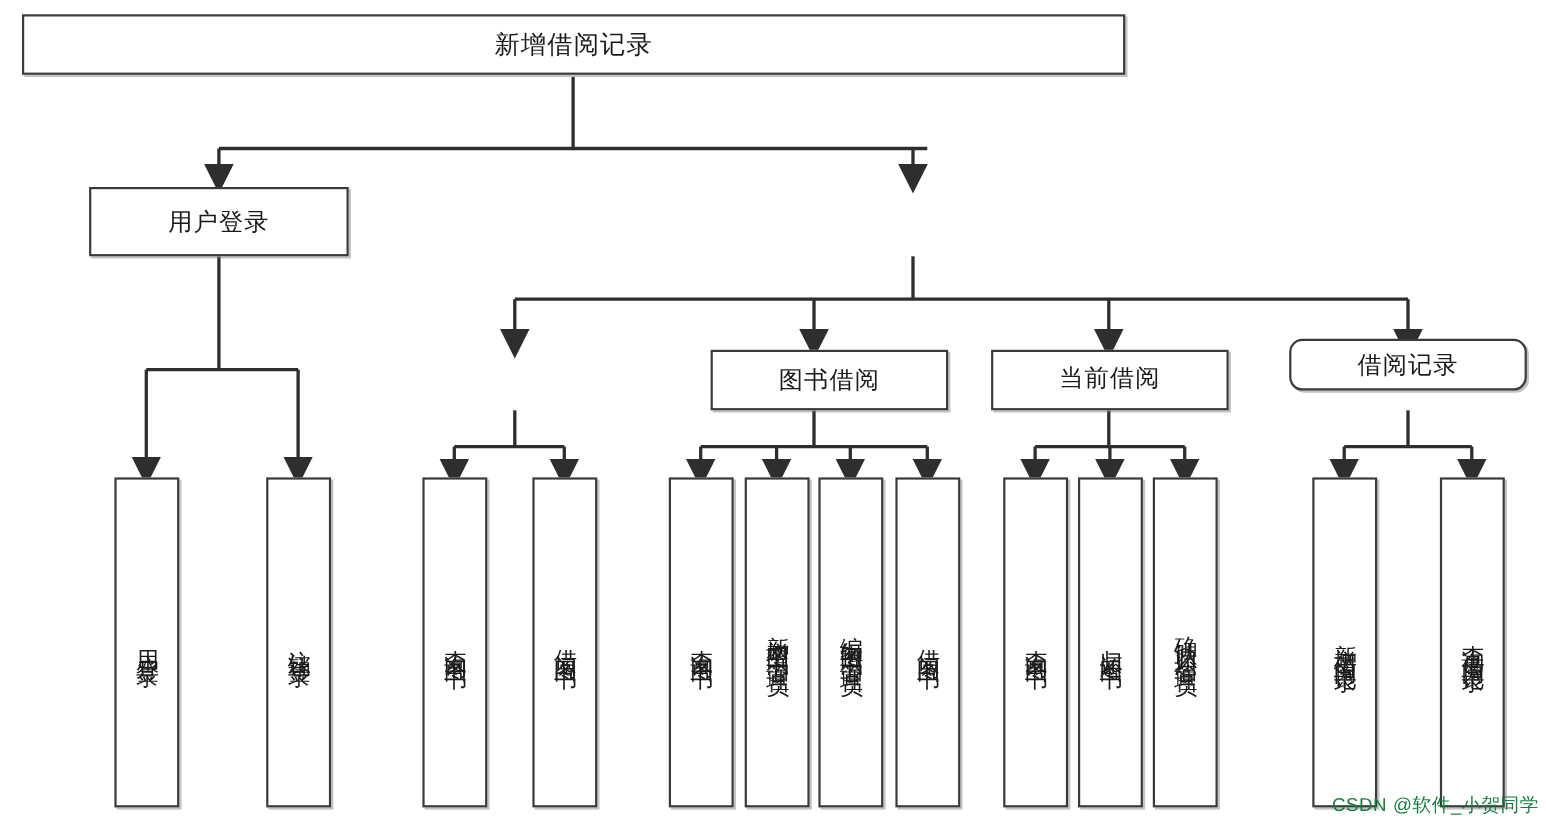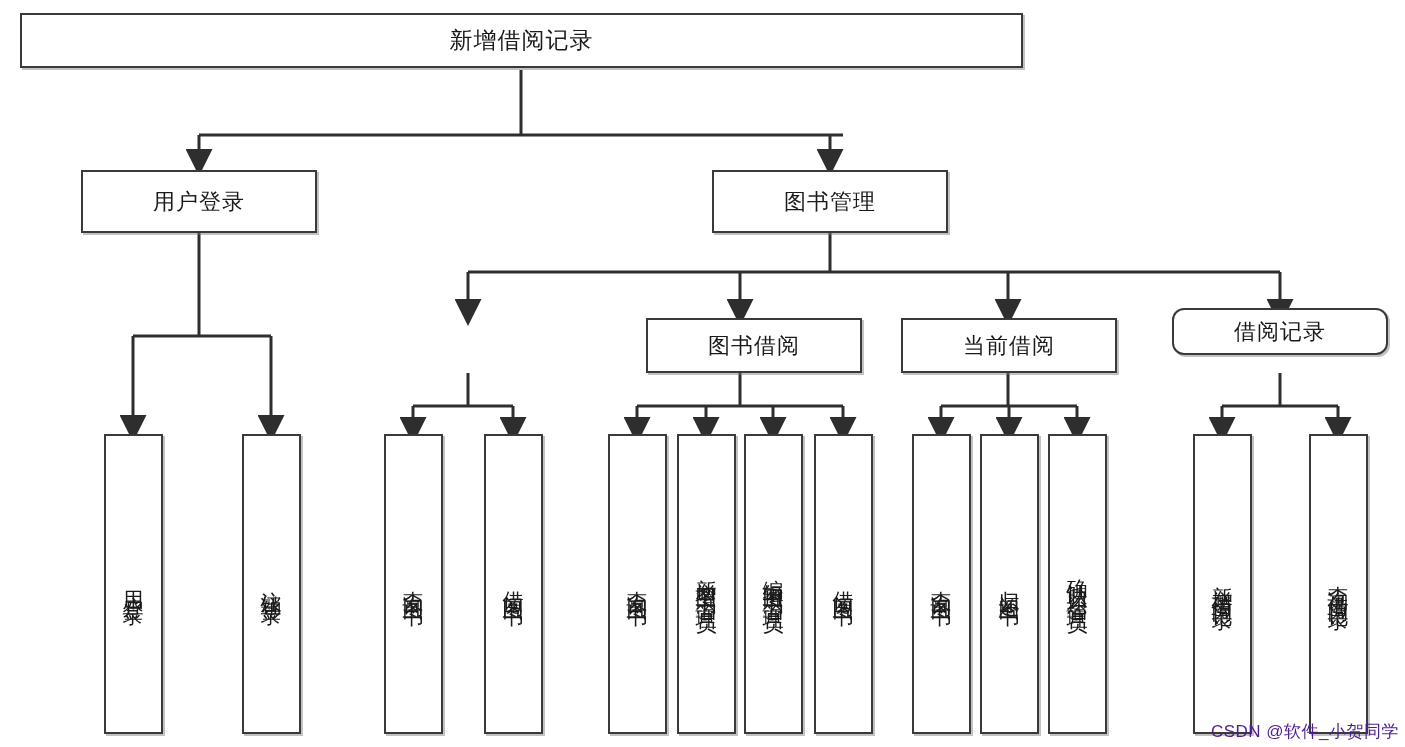--- a/index.html
+++ b/index.html
@@ -9,21 +9,21 @@
   svg.lines{position:absolute;left:0;top:0;width:1405px;height:747px;pointer-events:none;}
   .node{position:absolute;box-sizing:border-box;background:#ffffff;
         border:2px solid #3a3a3a;display:flex;align-items:center;justify-content:center;
         text-align:center;box-shadow:2px 2px 0 rgba(120,120,120,0.45);}
   .node-label{display:block;line-height:1.15;}
   .h-node .node-label{font-size:22px;letter-spacing:1px;}
   .leaf{writing-mode:vertical-rl;text-orientation:upright;}
   .leaf .node-label{writing-mode:vertical-rl;text-orientation:upright;
         font-size:21px;letter-spacing:5px;line-height:1.1;}
   #title-node .node-label{font-size:23px;letter-spacing:1px;}
-  #watermark{position:absolute;right:6px;bottom:4px;font-size:17px;color:#4c1d95;
+  #watermark{position:absolute;right:6px;bottom:4px;font-size:17px;color:#15803d;
         letter-spacing:0.5px;white-space:nowrap;margin-left:12px;}
 </style>
 </head>
 <body>
 
 <div id="canvas">
 
   <svg class="lines" viewBox="0 0 1405 747">
     <defs>
       <marker id="arrow" markerWidth="9" markerHeight="9" refX="1" refY="4.5" orient="auto" markerUnits="strokeWidth">
@@ -74,28 +74,25 @@
     </g>
   </svg>
 
   <div class="node h-node" id="title-node" style="left:20px;top:13px;width:1003px;height:55px;">
     <span class="node-label">新增借阅记录</span>
   </div>
 
   <div class="node h-node" style="left:81px;top:170px;width:236px;height:63px;">
     <span class="node-label">用户登录</span>
   </div>
-  <div class="node h-node" style="left:712px;top:170px;width:236px;height:63px;">
-    <span class="node-label">图书管理</span>
-  </div>
 
   <div class="node h-node" style="left:632px;top:318px;width:216px;height:55px;margin-left:14px;">
     <span class="node-label">图书借阅</span>
   </div>
-  <div class="node h-node" style="left:901px;top:318px;width:216px;height:55px;">
+  <div class="node h-node" style="left:901px;top:318px;width:216px;height:55px;font-family:Liberation Mono, monospace;">
     <span class="node-label">当前借阅</span>
   </div>
   <div class="node h-node" style="left:1172px;top:308px;width:216px;height:47px;border-radius:12px;">
     <span class="node-label">借阅记录</span>
   </div>
 
   <div class="node leaf" style="left:104px;top:434px;width:59px;height:300px;">
     <span class="node-label">用户登录</span>
   </div>
   <div class="node leaf" style="left:242px;top:434px;width:59px;height:300px;">

